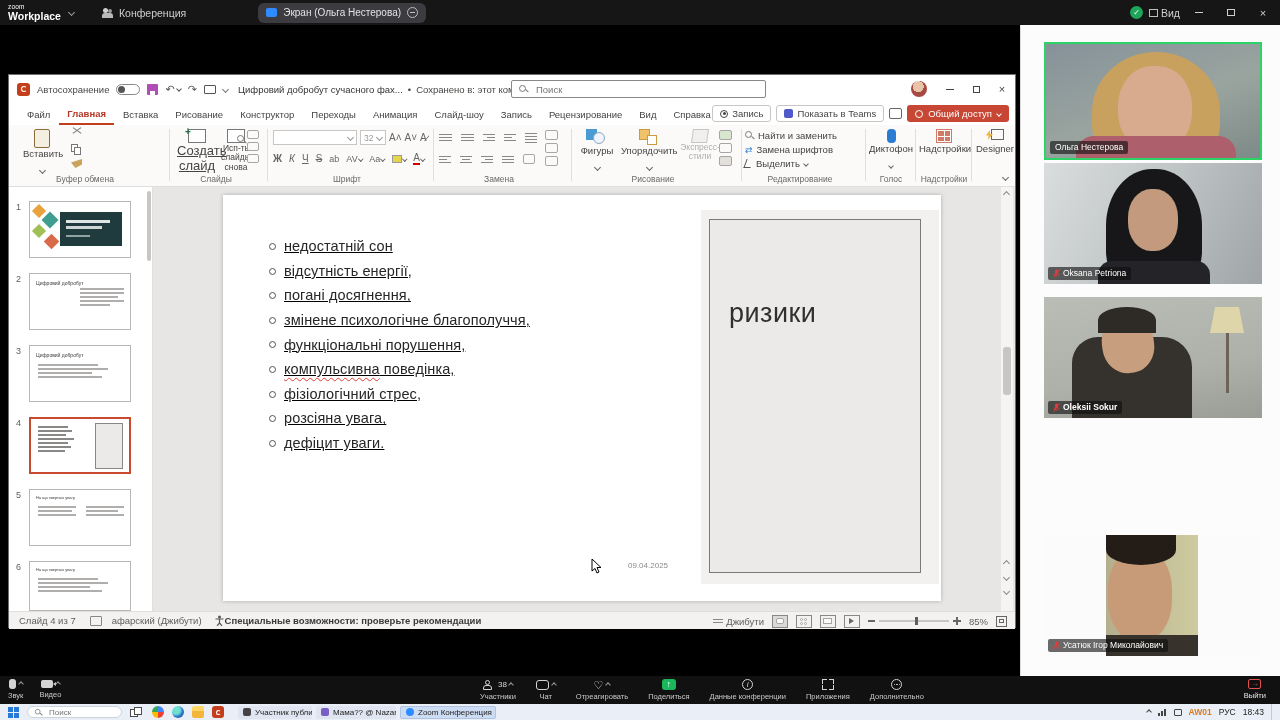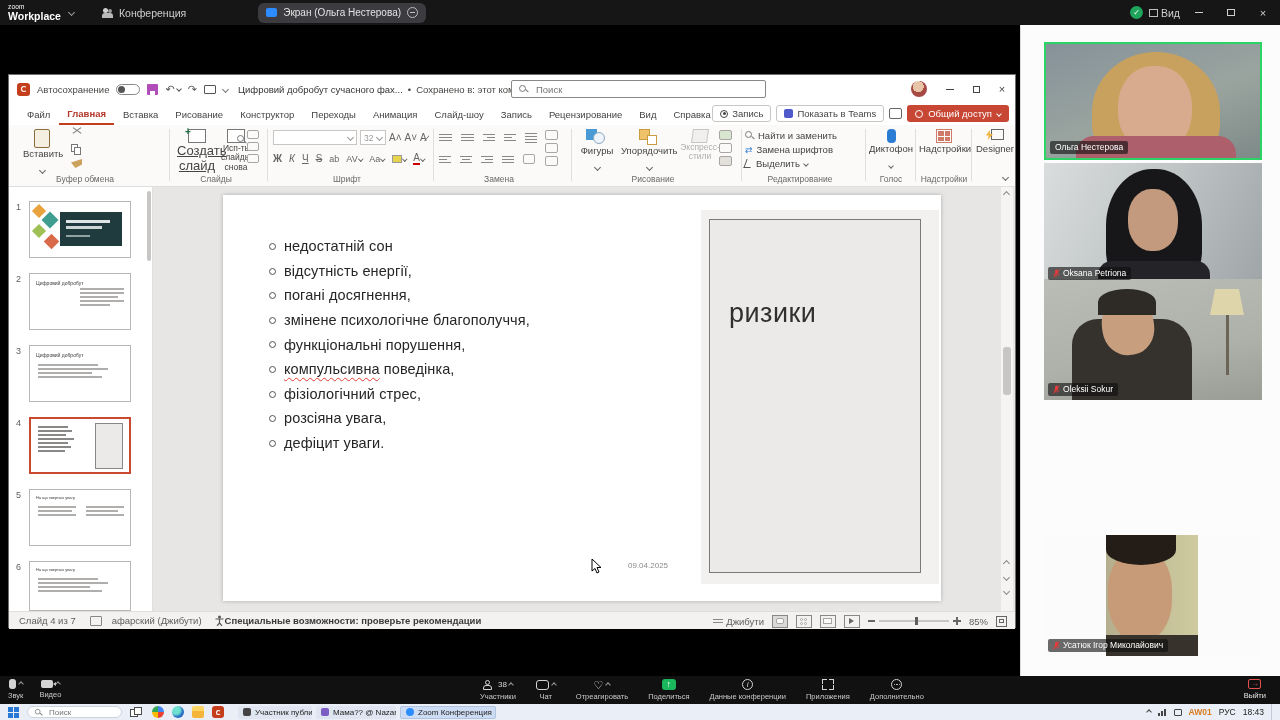--- a/index.html
+++ b/index.html
@@ -462,21 +462,21 @@
         <span class="mline" style="left:8px;top:20px;width:70px;height:1.5px;background:#b0aeac;"></span>
         <span class="mline" style="left:8px;top:24px;width:52px;height:1.5px;background:#b0aeac;"></span>
         <span class="mline" style="left:8px;top:28px;width:64px;height:1.5px;background:#b0aeac;"></span>
       </div>
       <span class="abs" style="right:1px;top:4px;width:4px;height:70px;background:#c8c6c4;border-radius:2px;"></span>
     </div>
 
     <div class="abs" style="left:144px;top:112px;width:862px;height:424px;background:#e8e6e4;overflow:hidden;">
 
       <div class="abs" style="left:70px;top:8px;width:718px;height:406px;background:#fff;box-shadow:0 0 4px rgba(0,0,0,.25);">
-        <ul style="list-style:none;margin:0;padding:0;position:absolute;left:43px;top:39px;">
+        <ul style="list-style:none;margin:0;padding:0;position:absolute;left:43px;top:39px;text-decoration:underline;">
           <li class="slide-li">недостатній сон</li>
           <li class="slide-li">відсутність енергії,</li>
           <li class="slide-li">погані досягнення,</li>
           <li class="slide-li">змінене психологічне благополуччя,</li>
           <li class="slide-li">функціональні порушення,</li>
           <li class="slide-li">
               <span class="misspell">компульсивна</span>
               <span style="white-space:pre;"> поведінка,</span>
             </li>
           <li class="slide-li">фізіологічний стрес,</li>
@@ -572,21 +572,21 @@
       <span class="vlabel">
         <svg width="7" height="9" viewBox="0 0 7 9">
             <rect x="2" y="0.5" width="3" height="5" rx="1.5" fill="#e23b3b"></rect>
             <path d="M1 4.5 a2.5 2.5 0 0 0 5 0" stroke="#e23b3b" fill="none" stroke-width=".8"></path>
             <line x1="0.5" y1="8.5" x2="6.5" y2="0.5" stroke="#e23b3b" stroke-width="1"></line>
           </svg>
         <span>Oksana Petriona</span>
       </span>
     </div>
 
-    <div class="tile" style="top:254px;height:121px;background:linear-gradient(170deg,#babdb6 0%,#aeb1aa 60%,#9a9d96 100%);">
+    <div class="tile" style="top:272px;height:121px;background:linear-gradient(170deg,#babdb6 0%,#aeb1aa 60%,#9a9d96 100%);font-weight:bold;">
       <span class="abs" style="right:18px;top:10px;width:34px;height:26px;background:#ded5ab;clip-path:polygon(15% 0,85% 0,100% 100%,0 100%);"></span>
       <span class="abs" style="right:33px;top:36px;width:3px;height:60px;background:#6d6458;"></span>
       <span class="abs" style="left:28px;top:40px;width:120px;height:82px;background:#35312c;border-radius:26px 30px 0 0;"></span>
       <span class="abs" style="left:58px;top:18px;width:52px;height:58px;background:#c79e7e;border-radius:46%;transform:rotate(-8deg);"></span>
       <span class="abs" style="left:54px;top:10px;width:58px;height:26px;background:#2e2a25;border-radius:50% 50% 0 0;"></span>
       <span class="vlabel">
         <svg width="7" height="9" viewBox="0 0 7 9">
             <rect x="2" y="0.5" width="3" height="5" rx="1.5" fill="#e23b3b"></rect>
             <path d="M1 4.5 a2.5 2.5 0 0 0 5 0" stroke="#e23b3b" fill="none" stroke-width=".8"></path>
             <line x1="0.5" y1="8.5" x2="6.5" y2="0.5" stroke="#e23b3b" stroke-width="1"></line>

